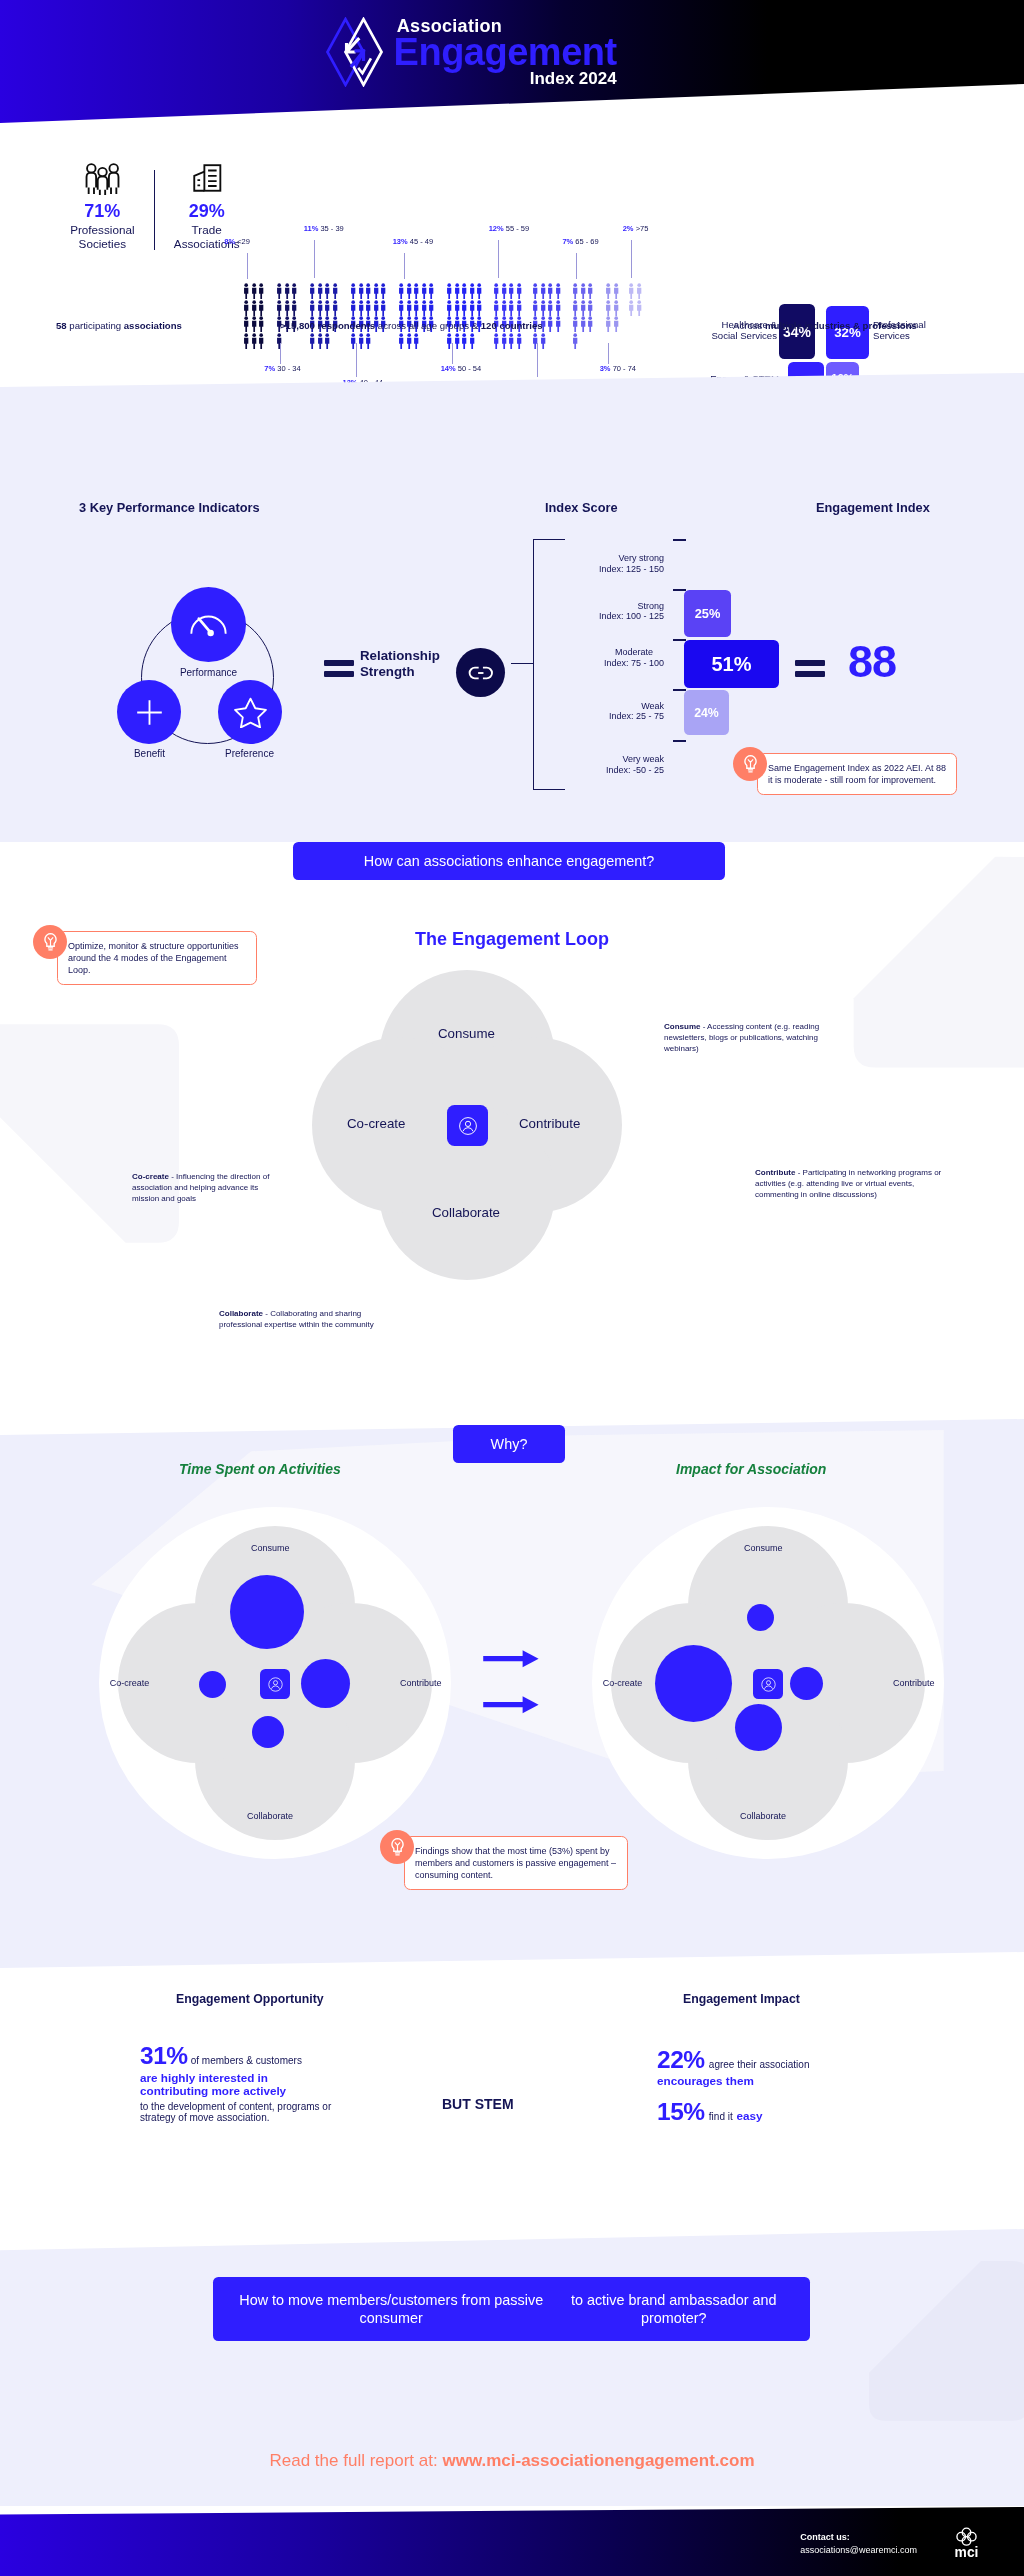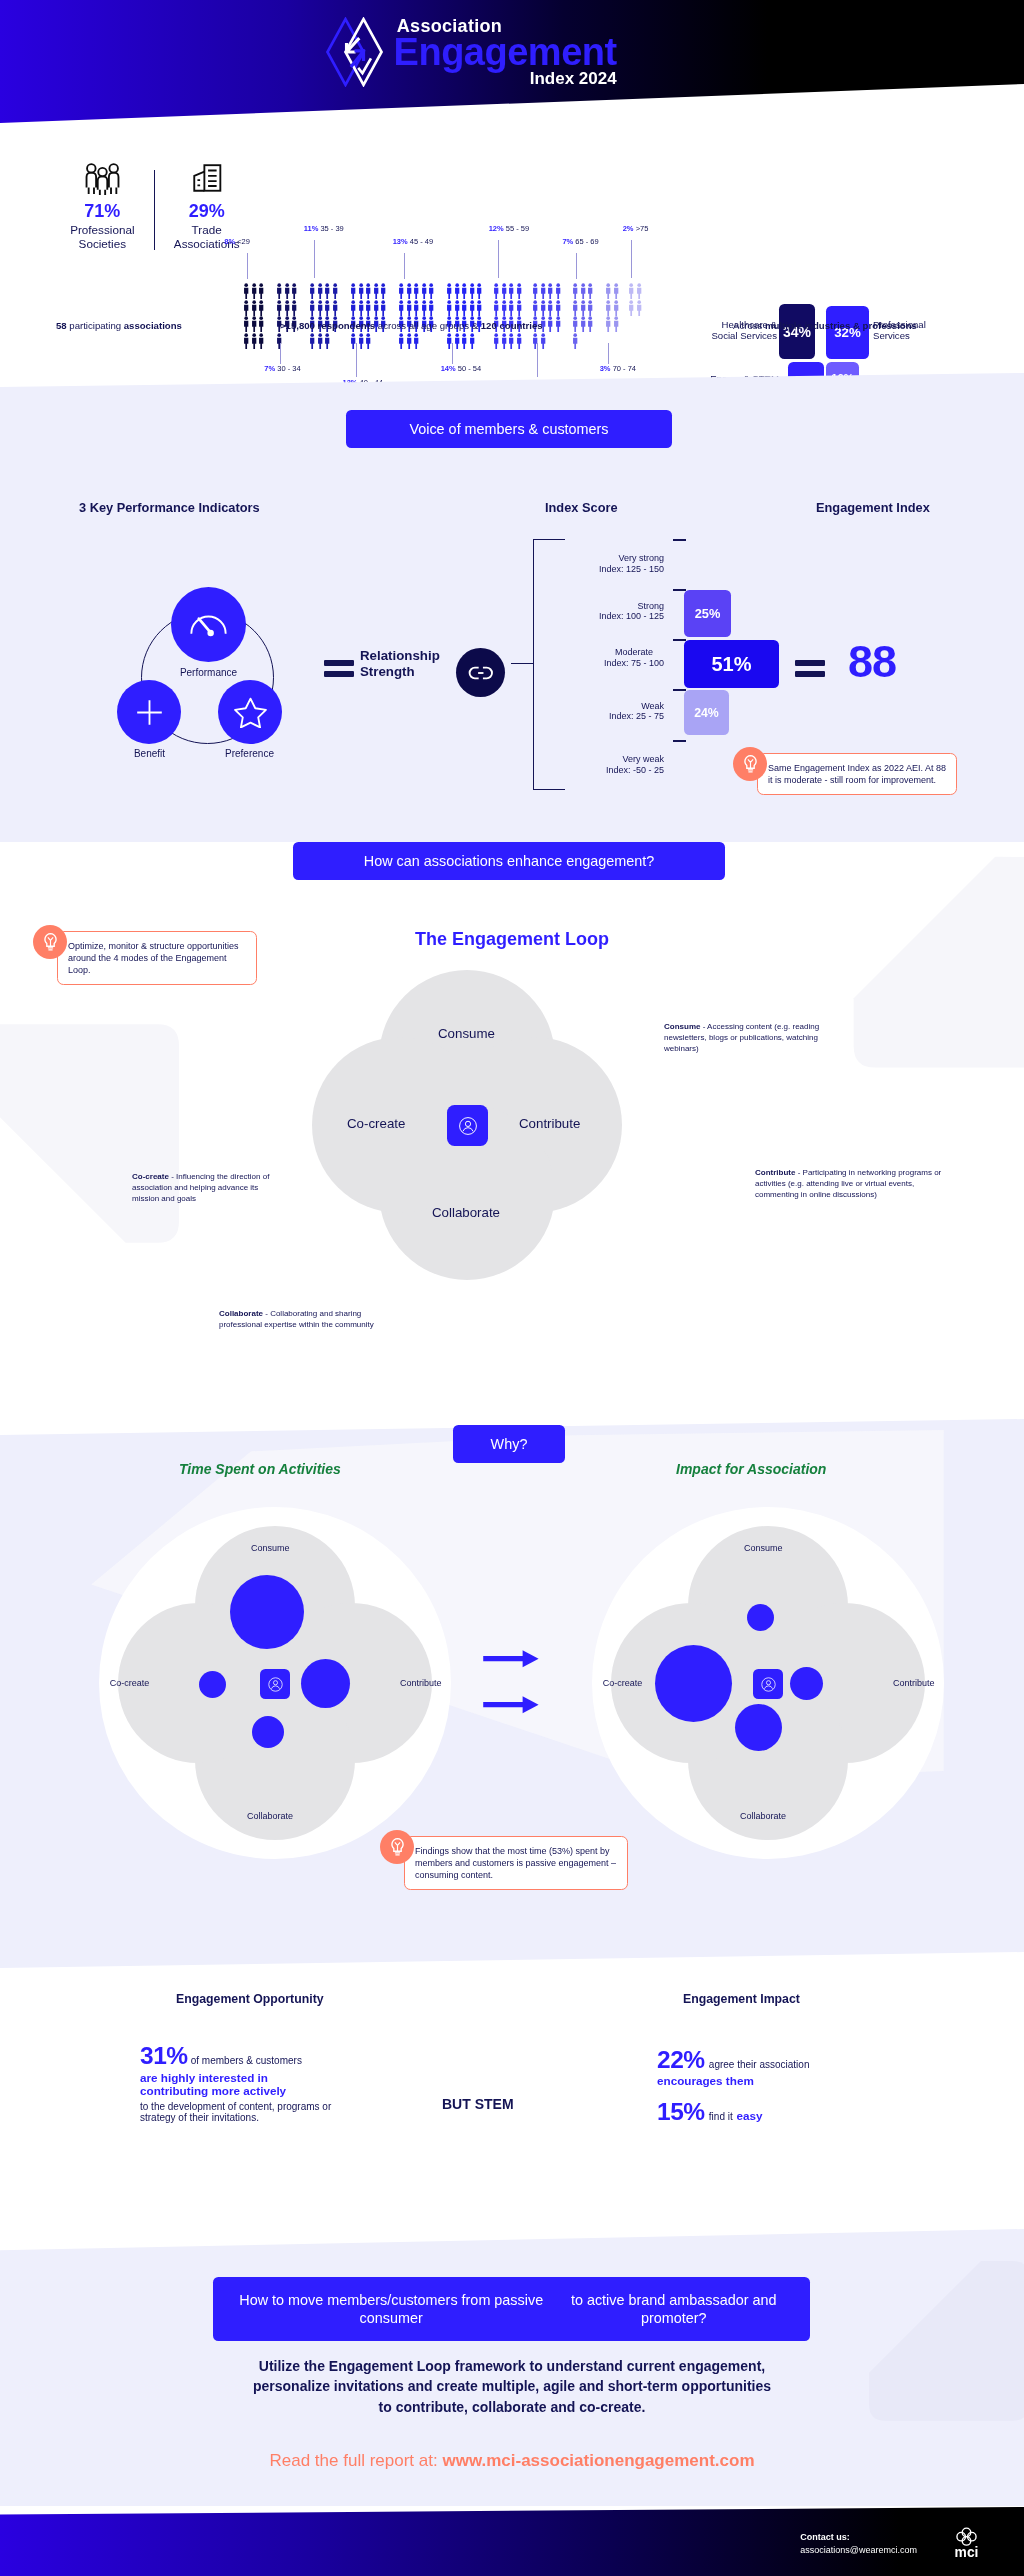--- a/index.html
+++ b/index.html
@@ -887,23 +887,20 @@
       </div>
     </div>
 
     <div class="caption" style="left:733px; top:197px;">
       <span>Across </span><b>multiple industries &amp; professions</b>
     </div>
   </div>
 
   <div class="sec-voice"></div>
 
-  <div class="pillbtn" style="position:absolute; left:346px; top:410px; width:326px; height:38px;">
-    <span>Voice of members &amp; customers</span>
-  </div>
 
   <div class="sec-title" style="position:absolute; left:79px; top:500px;">3 Key Performance Indicators</div>
 
   <div class="kpi-wrap">
     <div class="kpi-circle-bg"></div>
     <div class="kpi-node" style="left:59px; top:0px; width:75px; height:75px;">
       <svg width="43" height="29" viewBox="0 0 80 54">
         <path d="M8 44 A32 32 0 0 1 72 44" fill="none" stroke="#fff" stroke-width="3.5"></path>
         <path d="M22 16 L44 42" stroke="#fff" stroke-width="5" stroke-linecap="round"></path>
         <circle cx="44" cy="43" r="6" fill="#fff"></circle>
@@ -1171,21 +1168,21 @@
 
   <div class="stat-head" style="left:176px; top:1992px;">Engagement Opportunity</div>
 
   <div class="stat-body" style="left:140px; top:2043px; width:277px;">
     <div style="line-height:1.05;">
       <span class="bignum">31%</span><span class="smtxt" style="margin-left:3.2px;">of members &amp; customers</span>
     </div>
     <div class="midtxt" style="margin-top:2.1px;">are highly interested in</div>
     <div class="midtxt">contributing more actively</div>
     <div class="smtxt" style="margin-top:4.3px;">to the development of content, programs or</div>
-    <div class="smtxt">strategy of their invitations.</div>
+    <div class="smtxt">strategy of move association.</div>
   </div>
 
   <div class="butonly" style="left:442px; top:2096px;">BUT STEM</div>
 
   <div class="stat-head" style="left:683px; top:1992px;">Engagement Impact</div>
 
   <div class="stat-body" style="left:657px; top:2047px; width:256px;">
     <div style="line-height:1.05;">
       <span class="bignum">22%</span><span class="smtxt" style="margin-left:4.3px;">agree their association</span>
     </div>
@@ -1199,25 +1196,20 @@
     <svg class="watermark" style="right:-21.3px; top:16px;" width="224" height="245" viewBox="0 0 420 460">
       <path d="M300 30 h60 q30 0 30 30 v240 q0 30 -30 30 h-240 q-30 0 -30 -30 v-60 Z" fill="#e8e9f8"></path>
     </svg>
   </div>
 
   <div class="pillbtn" style="position:absolute; left:213px; top:2277px; width:597px; height:64px; flex-direction:row; font-size:14.4px;">
     <div>How to move members/customers from passive consumer</div>
     <div>to active brand ambassador and promoter?</div>
   </div>
 
-  <div class="cta-body" style="top:2356px;">
-    <div>Utilize the Engagement Loop framework to understand current engagement,</div>
-    <div>personalize invitations and create multiple, agile and short-term opportunities</div>
-    <div>to contribute, collaborate and co-create.</div>
-  </div>
 
   <div class="cta-link" style="top:2451px;">
     <span>Read the full report at: </span><b>www.mci-associationengagement.com</b>
   </div>
 
   <div class="footer">
     <div class="foot-contact">
       <b>Contact us:</b><br>
       <span>associations@wearemci.com</span>
     </div>

